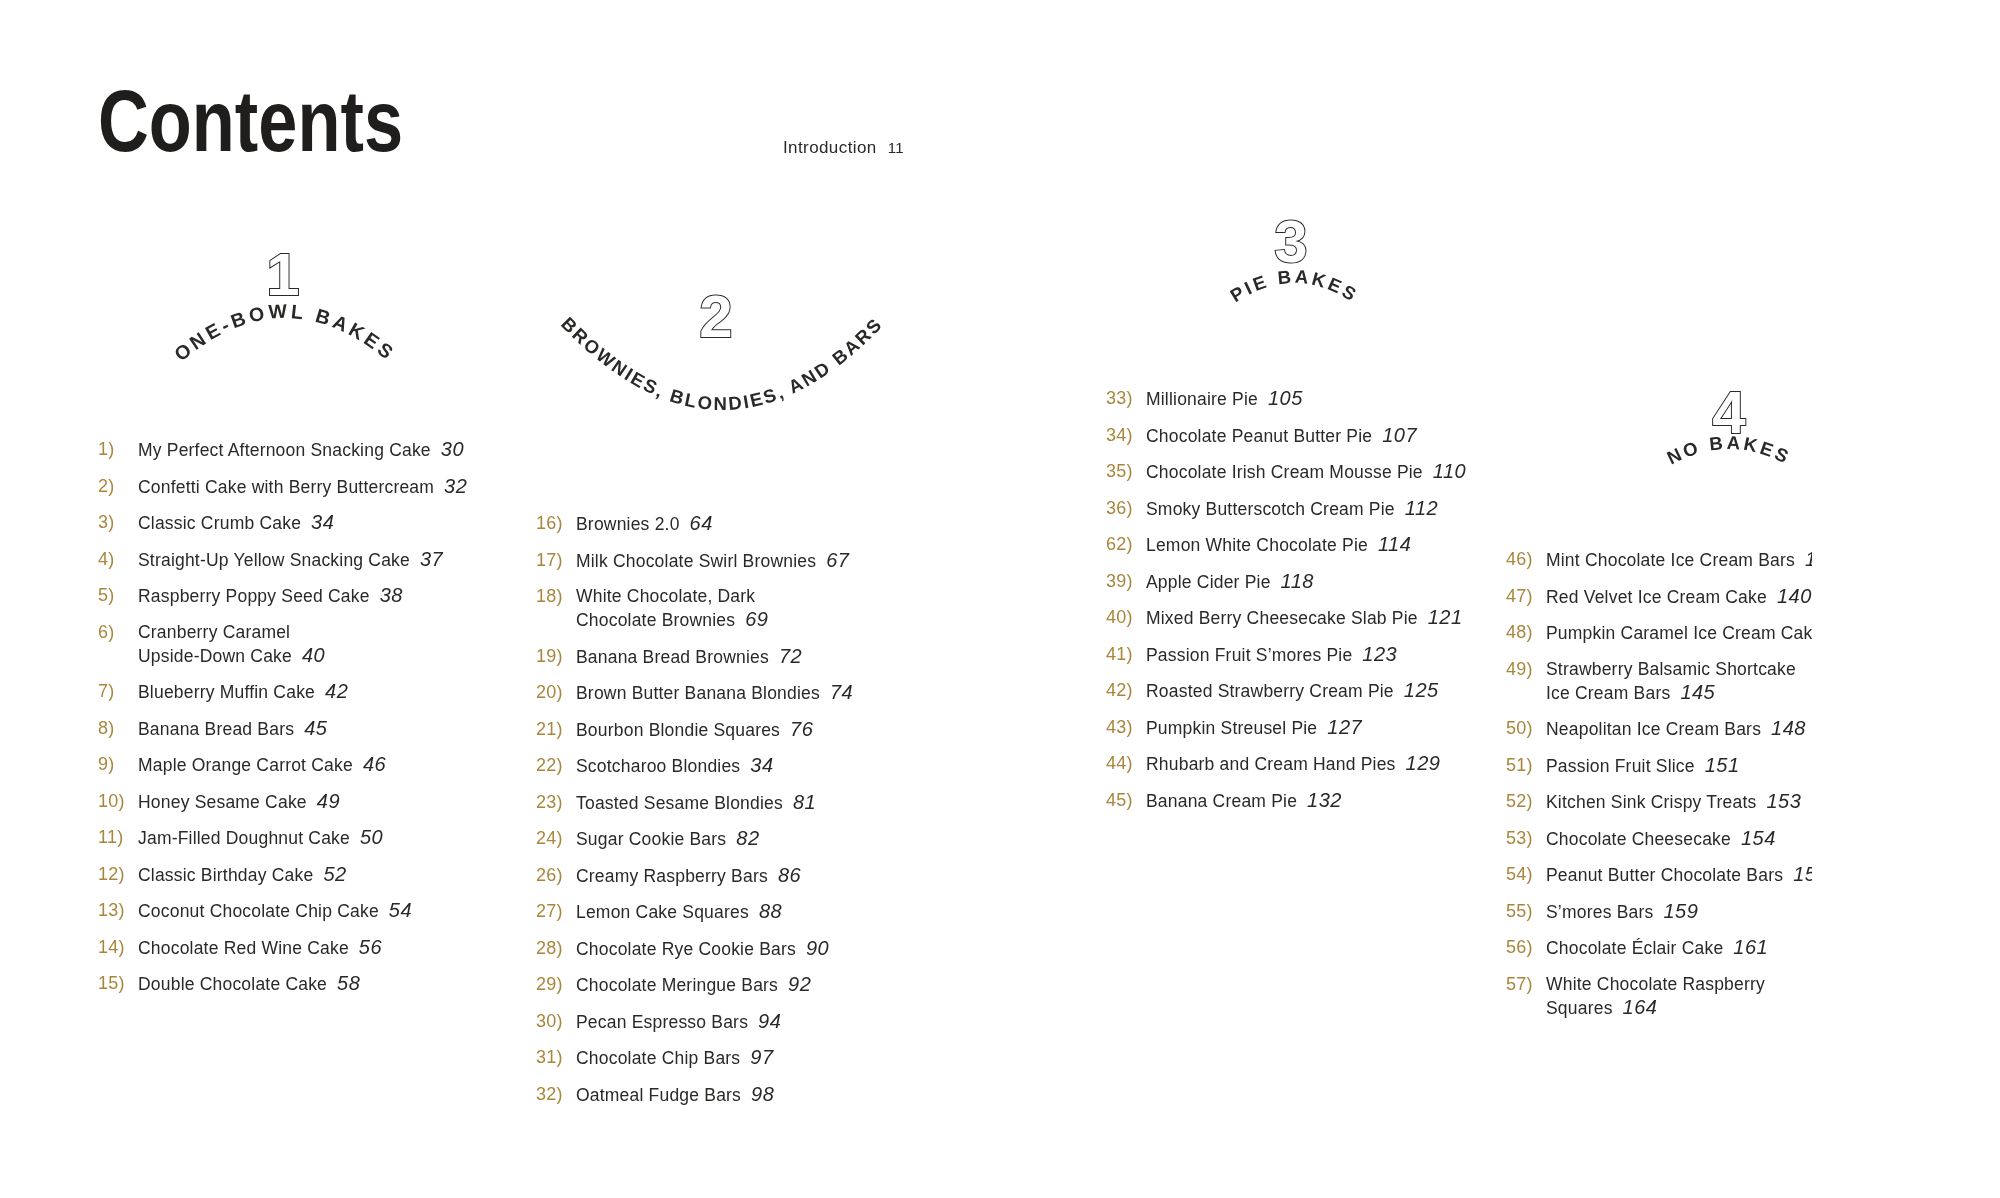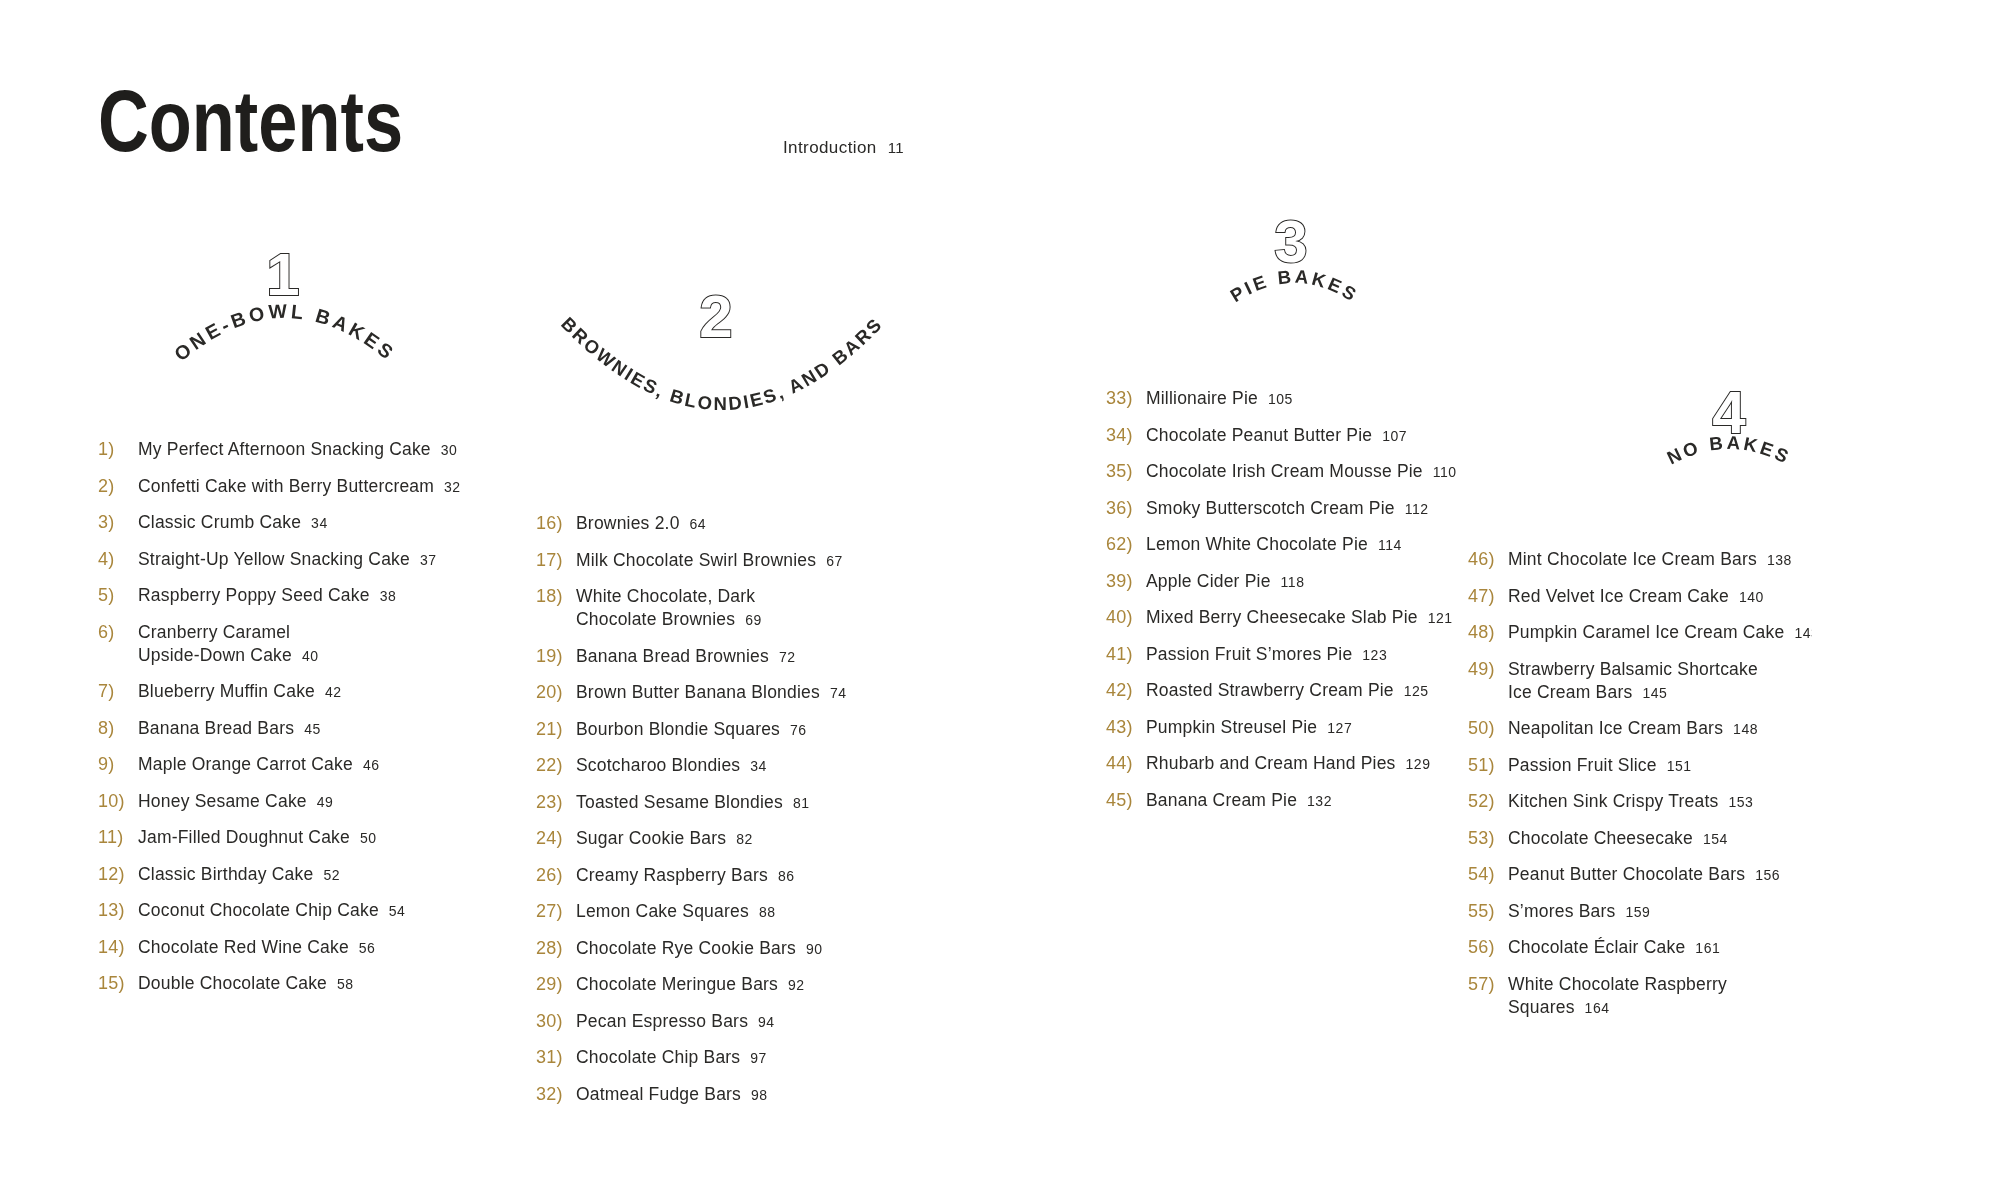--- a/index.html
+++ b/index.html
@@ -34,21 +34,21 @@
 
   .col { position:absolute; }
   .entry {
     display:flex; align-items:flex-start;
     margin-bottom:12.5px; font-size:17.5px; line-height:23px; letter-spacing:0.2px;
   }
   .entry .num {
     flex:0 0 40px; color:#a9863c; font-size:18px; letter-spacing:0.3px;
   }
   .entry .txt { white-space:pre-line; color:#2a2927; }
-  .entry .pg { font-size:14px; margin-left:10px; letter-spacing:0.5px; white-space:nowrap; }
+  .entry .pg { font-size:20px; margin-left:10px; letter-spacing:0.5px; white-space:nowrap;font-style:italic; }
 </style>
 </head>
 <body>
 
 <div class="page">
 
   <h1 class="page-title">Contents</h1>
 
   <div class="intro"><span>Introduction</span><span class="pg">11</span></div>
 
@@ -305,21 +305,21 @@
         <span class="num">44)</span>
         <span class="txt"><span>Rhubarb and Cream Hand Pies</span><span class="pg">129</span></span>
       </div>
 
       <div class="entry">
         <span class="num">45)</span>
         <span class="txt"><span>Banana Cream Pie</span><span class="pg">132</span></span>
       </div>
     </div>
 
-  <div class="col" style="left:1468px; top:548px; width:450px;">
+  <div class="col" style="left:1506px; top:548px; width:450px;">
 
       <div class="entry">
         <span class="num">46)</span>
         <span class="txt"><span>Mint Chocolate Ice Cream Bars</span><span class="pg">138</span></span>
       </div>
 
       <div class="entry">
         <span class="num">47)</span>
         <span class="txt"><span>Red Velvet Ice Cream Cake</span><span class="pg">140</span></span>
       </div>

